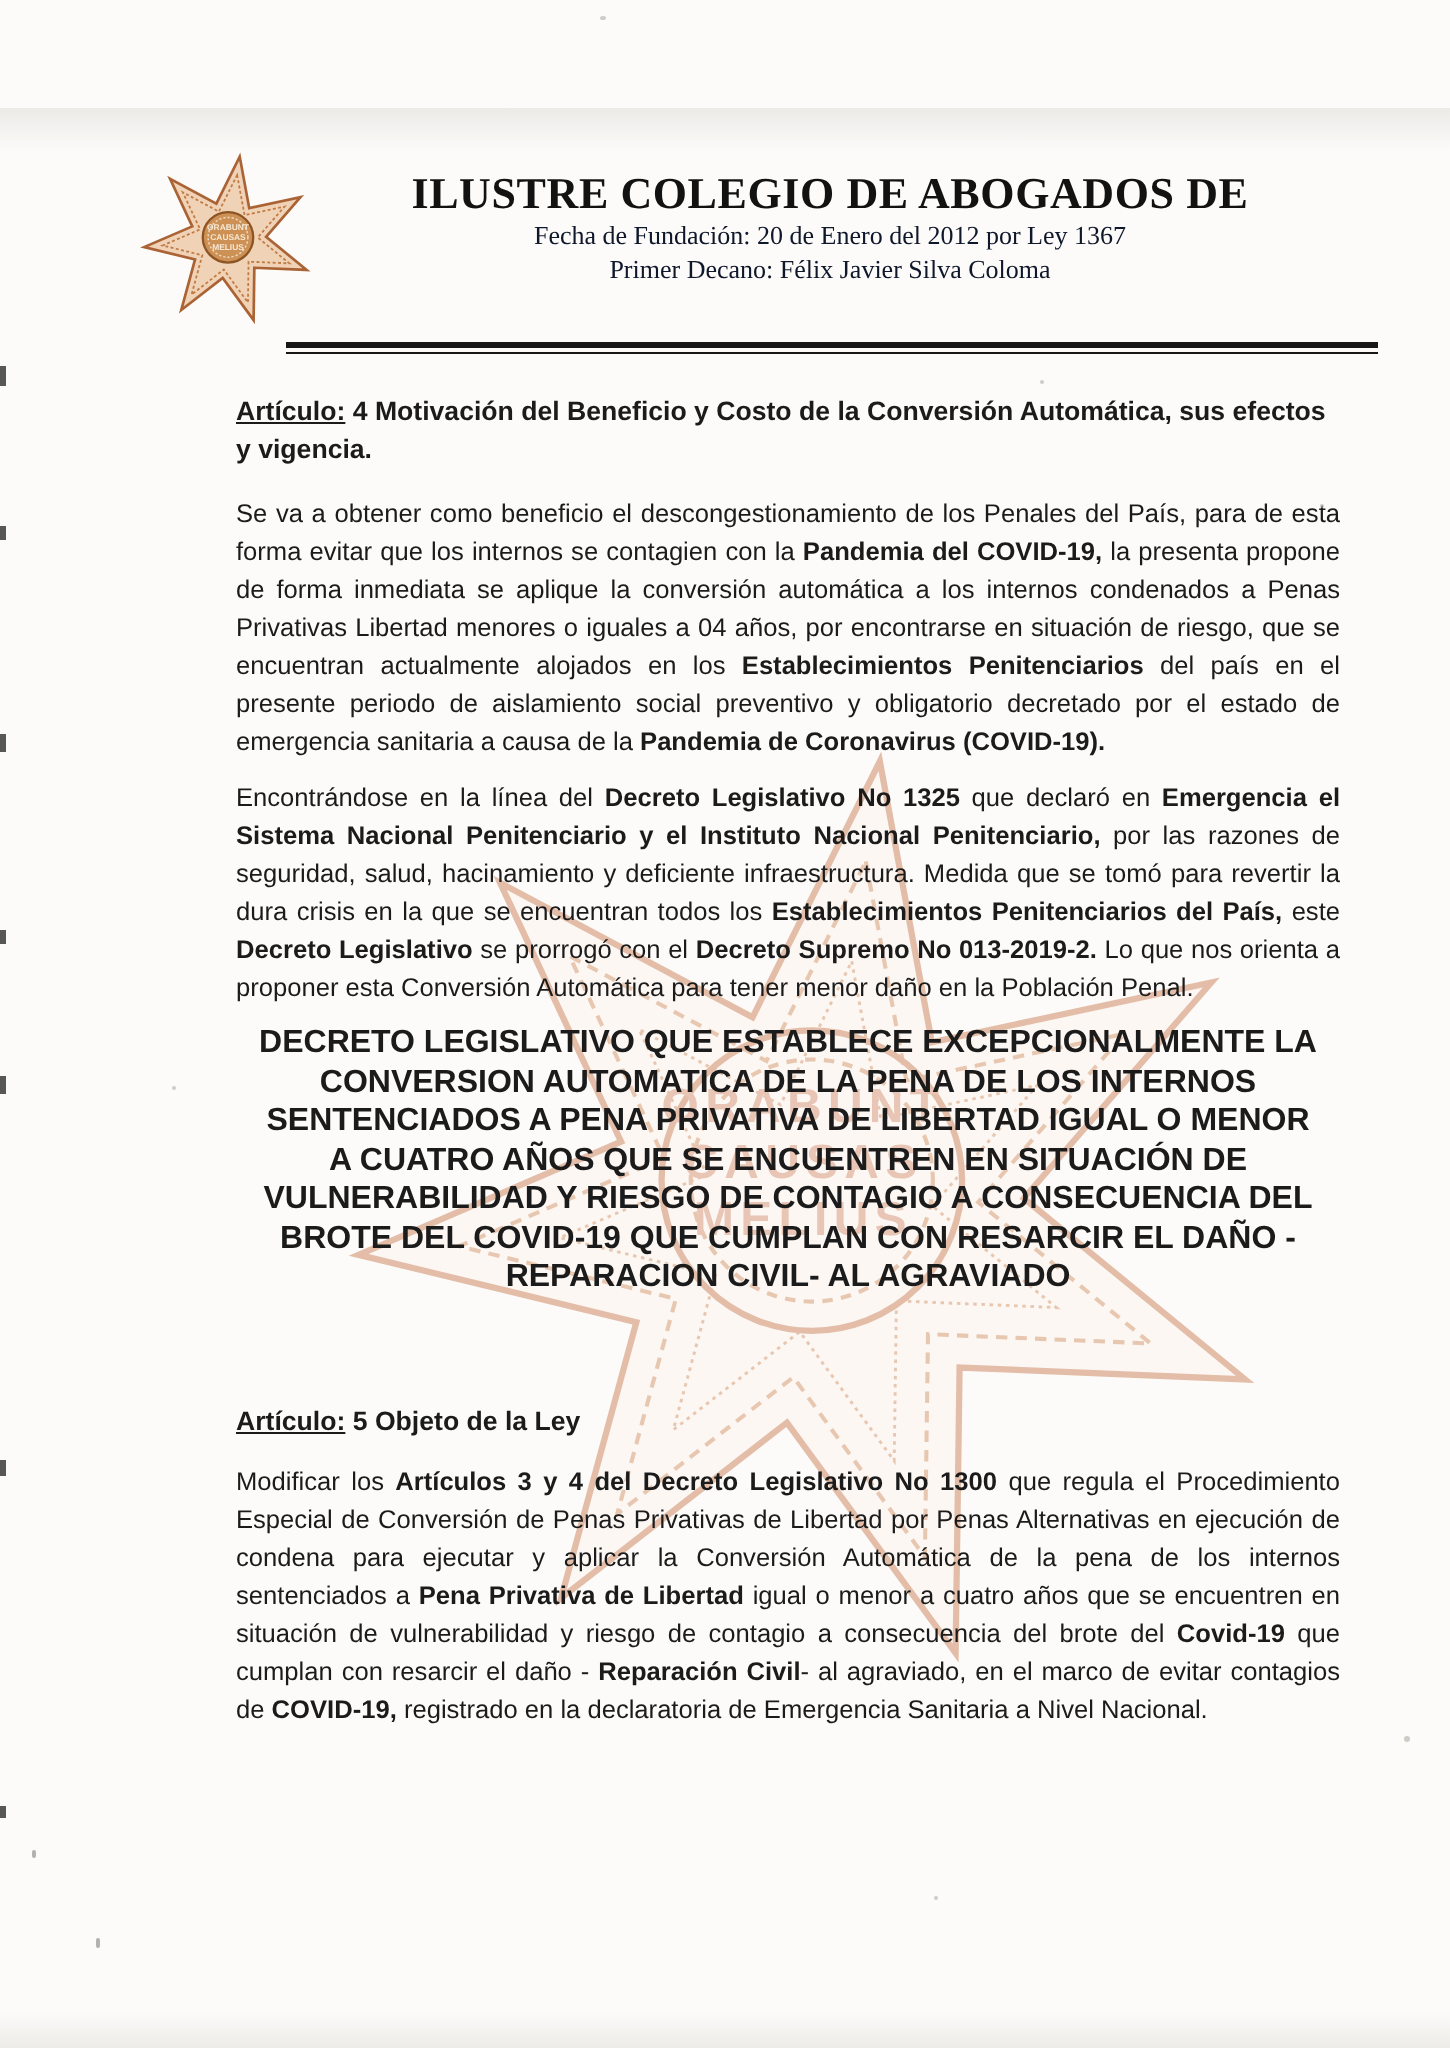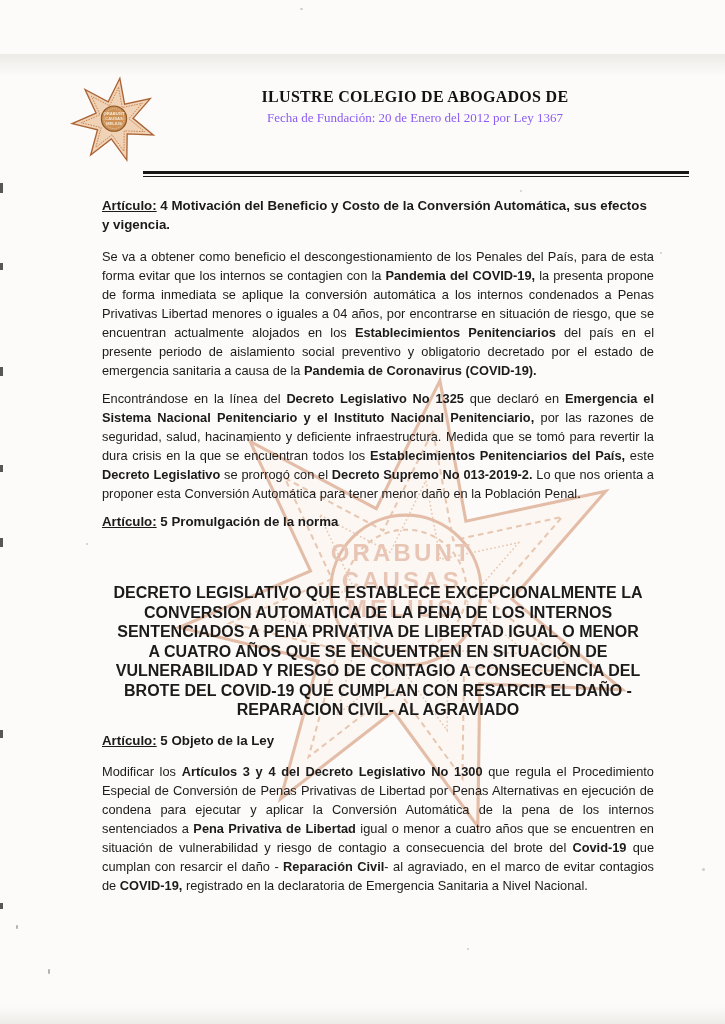--- a/index.html
+++ b/index.html
@@ -7,33 +7,33 @@
         font-family:"Liberation Sans",sans-serif;color:#1c1c1c;}
   .shade-top{position:absolute;top:54px;left:0;width:725px;height:22px;z-index:0;
         background:linear-gradient(180deg,rgba(203,200,194,.32),rgba(252,251,249,0));}
   .shade-bottom{position:absolute;bottom:0;left:0;width:725px;height:18px;z-index:0;
         background:linear-gradient(0deg,rgba(203,200,194,.30),rgba(252,251,249,0));}
 
   
   .logo{position:absolute;left:70px;top:74px;width:88px;height:92px;z-index:2;}
   .header{position:absolute;left:150px;top:84px;width:530px;text-align:center;z-index:2;}
   .header-title{font-family:"Liberation Serif","DejaVu Serif",serif;font-weight:bold;
-        font-size:16px;line-height:25px;letter-spacing:.3px;color:#121212;}
+        font-size:22px;line-height:25px;letter-spacing:.3px;color:#121212;}
   .header-sub{font-family:"Liberation Serif","DejaVu Serif",serif;font-size:13px;
-        line-height:15.5px;color:#8b5cf6;margin-top:1px;}
+        line-height:15.5px;color:#0f172a;margin-top:1px;}
   .rule{position:absolute;left:143px;top:171px;width:546px;z-index:2;}
   .rule .r1{height:3px;background:#171717;}
   .rule .r2{height:1.5px;background:#171717;margin-top:1.5px;}
 
   
   .watermark{position:absolute;left:168px;top:373px;width:480px;height:470px;z-index:1;opacity:.55;}
   .wm-text{font-family:"Liberation Sans",sans-serif;font-weight:bold;letter-spacing:3px;}
 
   
-  .content{position:absolute;left:102px;top:190px;width:552px;z-index:2;}
+  .content{position:absolute;left:118px;top:190px;width:552px;z-index:2;}
   .blk{margin:0;font-size:12.8px;line-height:19px;text-align:justify;color:#1b1b1b;}
   .blk.heading{font-weight:bold;font-size:13.3px;text-align:left;}
   .blk.decree{font-weight:bold;text-align:center;font-size:16px;line-height:19.5px;padding:0 8px;}
   .blk b{font-weight:bold;}
   .blk:nth-child(1){margin-top:6px;}
   .blk:nth-child(2){margin-top:13px;}
   .blk:nth-child(3){margin-top:9px;}
   .blk:nth-child(4){margin-top:9px;}
   .blk:nth-child(5){margin-top:52px;}
   .blk:nth-child(6){margin-top:11px;}
@@ -70,20 +70,21 @@
     <circle cx="230" cy="218" r="66" fill="#cd9055" stroke="#8d5524" stroke-width="6"></circle>
     <circle cx="230" cy="218" r="52" fill="none" stroke="#ead7bd" stroke-width="4" stroke-dasharray="6 5"></circle>
     <text x="230" y="200" text-anchor="middle" font-size="22" font-weight="bold" fill="#f5e8d4">ORABUNT</text>
     <text x="230" y="226" text-anchor="middle" font-size="22" font-weight="bold" fill="#f5e8d4">CAUSAS</text>
     <text x="230" y="252" text-anchor="middle" font-size="22" font-weight="bold" fill="#f5e8d4">MELIUS</text>
   </svg>
 
   <div class="header">
     <div class="header-title">ILUSTRE COLEGIO DE ABOGADOS DE</div>
     <div class="header-sub">Fecha de Fundación: 20 de Enero del 2012 por Ley 1367</div>
+    <div class="header-sub">Primer Decano: Félix Javier Silva Coloma</div>
   </div>
   <div class="rule">
     <div class="r1"></div>
     <div class="r2"></div>
   </div>
 
   <svg class="watermark" viewBox="0 0 460 450" aria-hidden="true">
     <path d="M260.6,7.1 L285.5,141.8 L419.4,113.1 L329.6,216.5 L435.6,303.3 L298.8,297.6 L296.9,434.5 L216.1,324 L107.9,408 L143.9,275.9 L10.8,243.6 L136.6,189.4 L78.6,65.3 L199.6,129.8 Z" fill="rgba(240,190,160,0.14)" stroke="#d08c66" stroke-width="3"></path>
     <path d="M260.6,7.1 L285.5,141.8 L419.4,113.1 L329.6,216.5 L435.6,303.3 L298.8,297.6 L296.9,434.5 L216.1,324 L107.9,408 L143.9,275.9 L10.8,243.6 L136.6,189.4 L78.6,65.3 L199.6,129.8 Z" transform="translate(50.6,49.5) scale(0.78)" fill="none" stroke="#d99d77" stroke-width="2.5" stroke-dasharray="7 5"></path>
     <path d="M260.6,7.1 L285.5,141.8 L419.4,113.1 L329.6,216.5 L435.6,303.3 L298.8,297.6 L296.9,434.5 L216.1,324 L107.9,408 L143.9,275.9 L10.8,243.6 L136.6,189.4 L78.6,65.3 L199.6,129.8 Z" transform="translate(101.2,99) scale(0.56)" fill="none" stroke="#d99d77" stroke-width="2.5" stroke-dasharray="3 4"></path>
@@ -91,21 +92,20 @@
     <circle cx="228" cy="208" r="58" fill="none" stroke="#d99d77" stroke-width="2" stroke-dasharray="5 4"></circle>
     <text x="224" y="180" text-anchor="middle" font-size="23" class="wm-text" fill="#d89a7c">ORABUNT</text>
     <text x="224" y="207" text-anchor="middle" font-size="23" class="wm-text" fill="#d89a7c">CAUSAS</text>
     <text x="224" y="234" text-anchor="middle" font-size="23" class="wm-text" fill="#d89a7c">MELIUS</text>
   </svg>
 
   <div class="content">
       <p class="blk heading"><b><u>Artículo:</u></b><b> 4 Motivación del Beneficio y Costo de la Conversión Automática, sus efectos y vigencia.</b></p>
       <p class="blk paragraph"><span>Se va a obtener como beneficio el descongestionamiento de los Penales del País, para de esta forma evitar que los internos se contagien con la </span><b>Pandemia del COVID-19,</b><span> la presenta propone de forma inmediata se aplique la conversión automática a los internos condenados a Penas Privativas Libertad menores o iguales a 04 años, por encontrarse en situación de riesgo, que se encuentran actualmente alojados en los </span><b>Establecimientos Penitenciarios</b><span> del país en el presente periodo de aislamiento social preventivo y obligatorio decretado por el estado de emergencia sanitaria a causa de la </span><b>Pandemia de Coronavirus (COVID-19).</b></p>
       <p class="blk paragraph"><span>Encontrándose en la línea del </span><b>Decreto Legislativo No 1325</b><span> que declaró en </span><b>Emergencia el Sistema Nacional Penitenciario y el Instituto Nacional Penitenciario,</b><span> por las razones de seguridad, salud, hacinamiento y deficiente infraestructura. Medida que se tomó para revertir la dura crisis en la que se encuentran todos los </span><b>Establecimientos Penitenciarios del País,</b><span> este </span><b>Decreto Legislativo</b><span> se prorrogó con el </span><b>Decreto Supremo No 013-2019-2.</b><span> Lo que nos orienta a proponer esta Conversión Automática para tener menor daño en la Población Penal.</span></p>
-      <p class="blk heading"><b><u>Artículo:</u></b><b> 5 Promulgación de la norma</b></p>
       <p class="blk decree"><b>DECRETO LEGISLATIVO QUE ESTABLECE EXCEPCIONALMENTE LA CONVERSION AUTOMATICA DE LA PENA DE LOS INTERNOS SENTENCIADOS A PENA PRIVATIVA DE LIBERTAD IGUAL O MENOR A CUATRO AÑOS QUE SE ENCUENTREN EN SITUACIÓN DE VULNERABILIDAD Y RIESGO DE CONTAGIO A CONSECUENCIA DEL BROTE DEL COVID-19 QUE CUMPLAN CON RESARCIR EL DAÑO  - REPARACION CIVIL- AL AGRAVIADO</b></p>
       <p class="blk heading"><b><u>Artículo:</u></b><b> 5 Objeto de la Ley</b></p>
       <p class="blk paragraph"><span>Modificar los </span><b>Artículos 3 y 4 del Decreto Legislativo No 1300</b><span> que regula el Procedimiento Especial de Conversión de Penas Privativas de Libertad por Penas Alternativas en ejecución de condena para ejecutar y aplicar la Conversión Automática de la pena de los internos sentenciados a </span><b>Pena Privativa de Libertad</b><span> igual o menor a cuatro años que se encuentren en situación de vulnerabilidad y riesgo de contagio a consecuencia del brote del </span><b>Covid-19</b><span> que cumplan con resarcir el daño  - </span><b>Reparación Civil</b><span>- al agraviado, en el marco de evitar contagios de </span><b>COVID-19,</b><span> registrado en la declaratoria de Emergencia Sanitaria a Nivel Nacional.</span></p>
     </div>
 
   <div class="edge-mark em1"></div>
   <div class="edge-mark em2"></div>
   <div class="edge-mark em3"></div>
   <div class="edge-mark em4"></div>
   <div class="edge-mark em5"></div>

